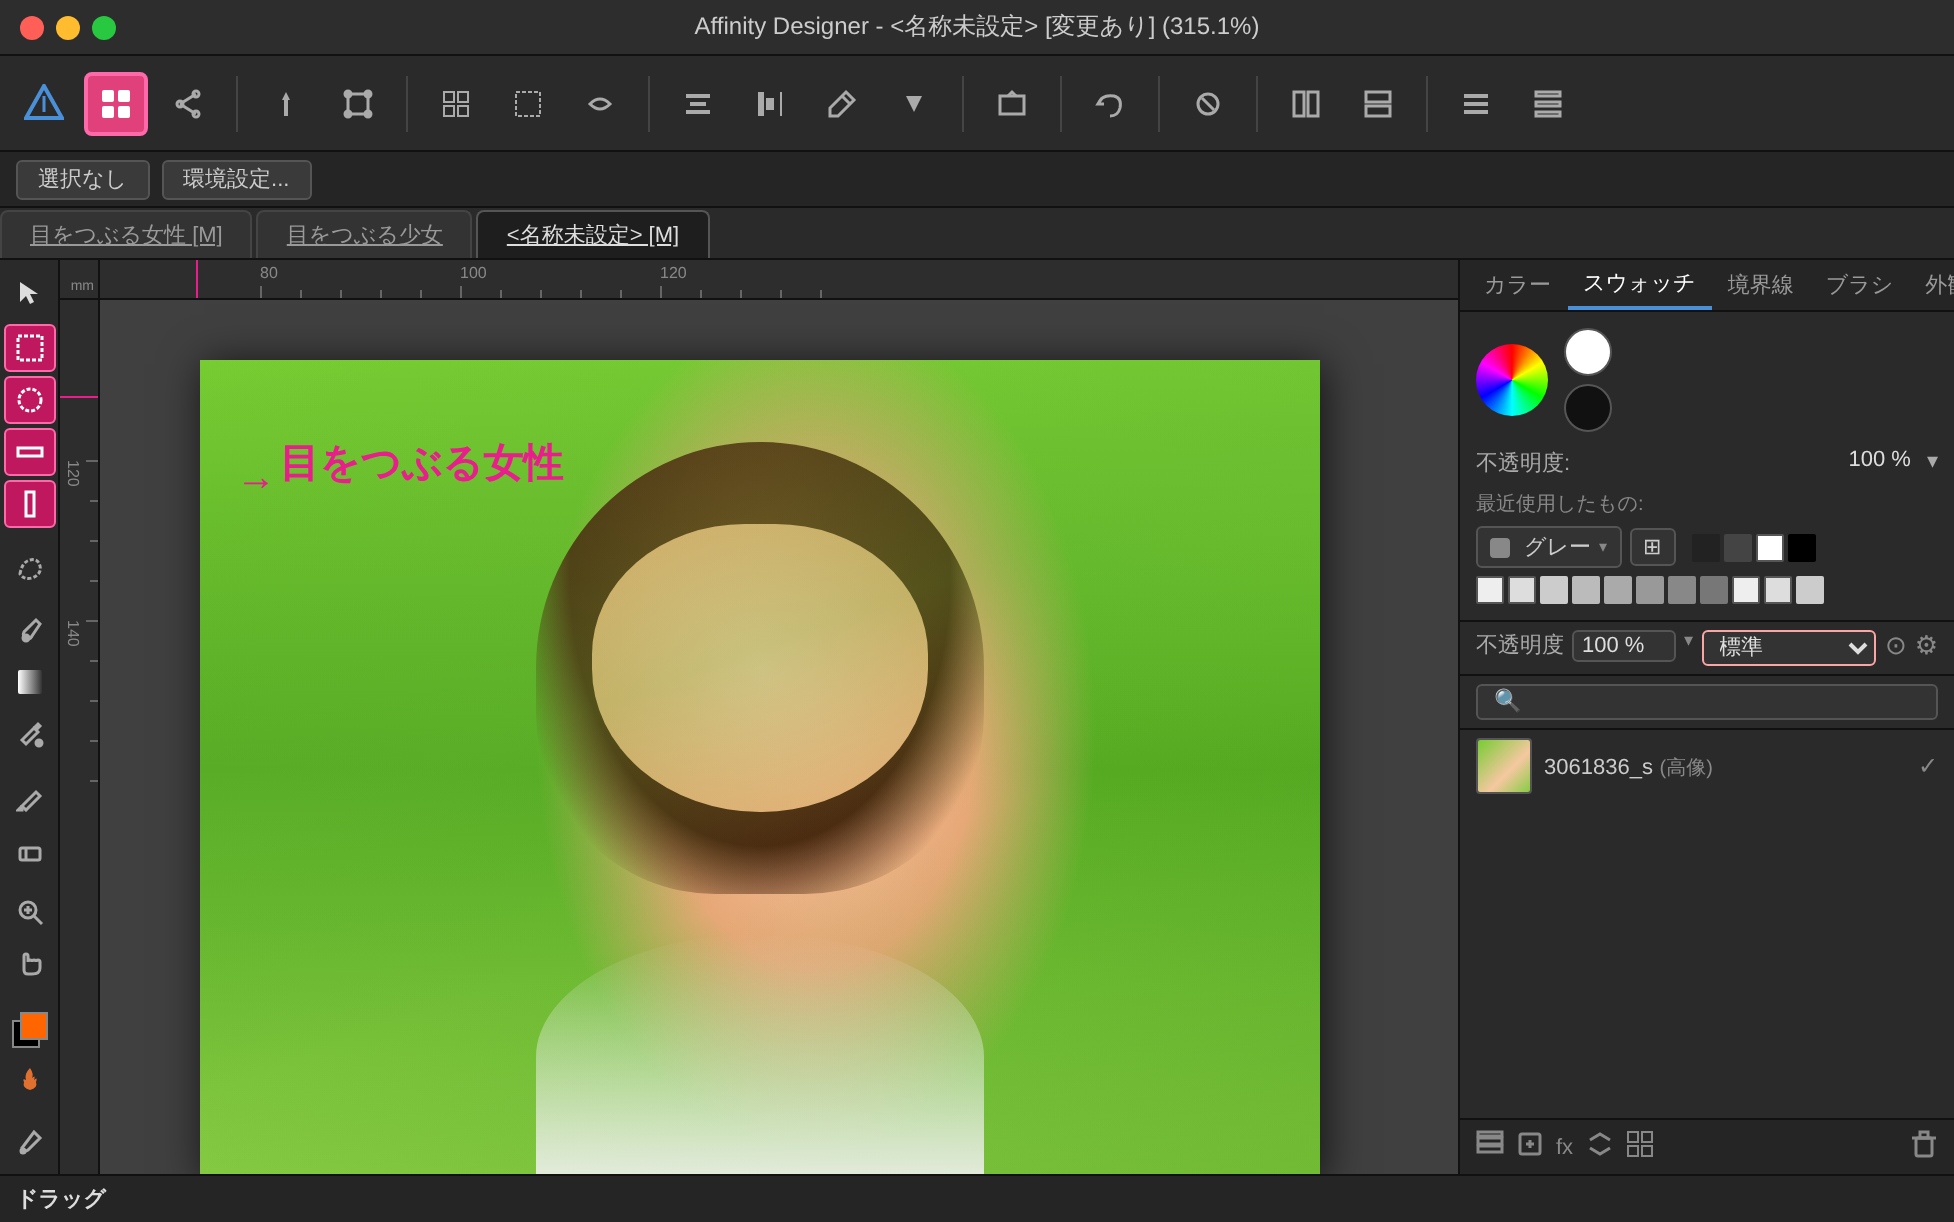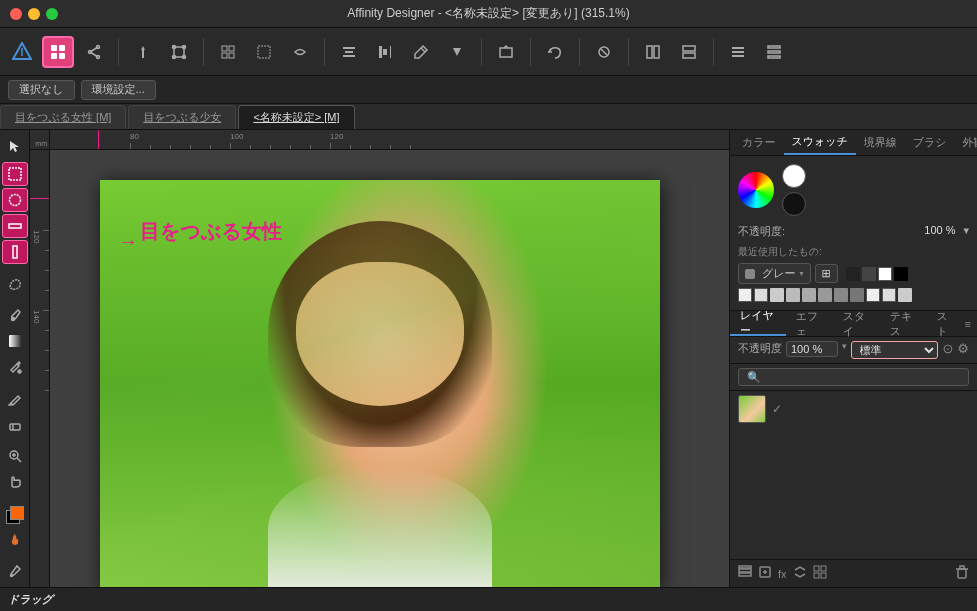--- a/index.html
+++ b/index.html
@@ -419,21 +419,20 @@
     #statusbar {
       height: 24px;
       background: #252525;
       border-top: 1px solid #111;
       display: flex;
       align-items: center;
       padding: 0 8px;
       font-size: 11px;
       color: #888;
       gap: 0;
-      font-style: italic;
     }
     .status-text { font-size: 11px; color: #ccc; }
     .status-bold { font-weight: bold; color: #ddd; }
 
     
     .bottom-panel {
       display: flex; align-items: center; gap: 6px; padding: 0 8px;
       height: 28px;
       background: #252525;
       border-top: 1px solid #111;
@@ -841,30 +840,20 @@
         <div class="sw" style="background:#999;"></div>
         <div class="sw" style="background:#888;"></div>
         <div class="sw" style="background:#777;"></div>
         <div class="sw" style="background:#eee;border:1px solid #555;"></div>
         <div class="sw" style="background:#ddd;border:1px solid #555;"></div>
         <div class="sw" style="background:#ccc;"></div>
       </div>
     </div>
 
     <div id="layers-panel">
-      <div class="layers-panel-tabs">
-        <div class="layers-tab active">レイヤー</div>
-        <div class="layers-tab">エフェ</div>
-        <div class="layers-tab">スタイ</div>
-        <div class="layers-tab">テキス</div>
-        <div class="layers-tab">スト</div>
-        <div class="layers-options">
-          <span class="layers-opt-btn">≡</span>
-        </div>
-      </div>
 
       <div class="opacity-control-row">
         <span style="font-size:11px;color:#aaa;">不透明度</span>
         <input type="text" class="opacity-input" value="100 %" style="">
         <span style="font-size:9px;color:#888;">▾</span>
         <select class="blend-select">
           <option>標準</option>
           <option>乗算</option>
           <option>スクリーン</option>
         </select>
@@ -872,20 +861,24 @@
         <span class="gear-icon-btn">⚙</span>
       </div>
 
       <div class="layer-search">
         <input type="text" placeholder="🔍" style="">
       </div>
 
       <div class="layer-item">
         <div class="layer-thumb">
           <div class="layer-thumb-inner"></div>
+        </div>
+        <div style="flex:1;">
+          <span class="layer-name">3061836_s</span>
+          <span class="layer-type">(高像)</span>
         </div>
         <span class="layer-check">✓</span>
       </div>
     </div>
 
     <div class="bottom-panel">
       <span class="bottom-icon">
         <svg width="14" height="14" viewBox="0 0 14 14" fill="none" stroke="#888" stroke-width="1.5">
             <rect x="1" y="4" width="12" height="3"></rect>
             <rect x="1" y="8" width="12" height="3"></rect>

